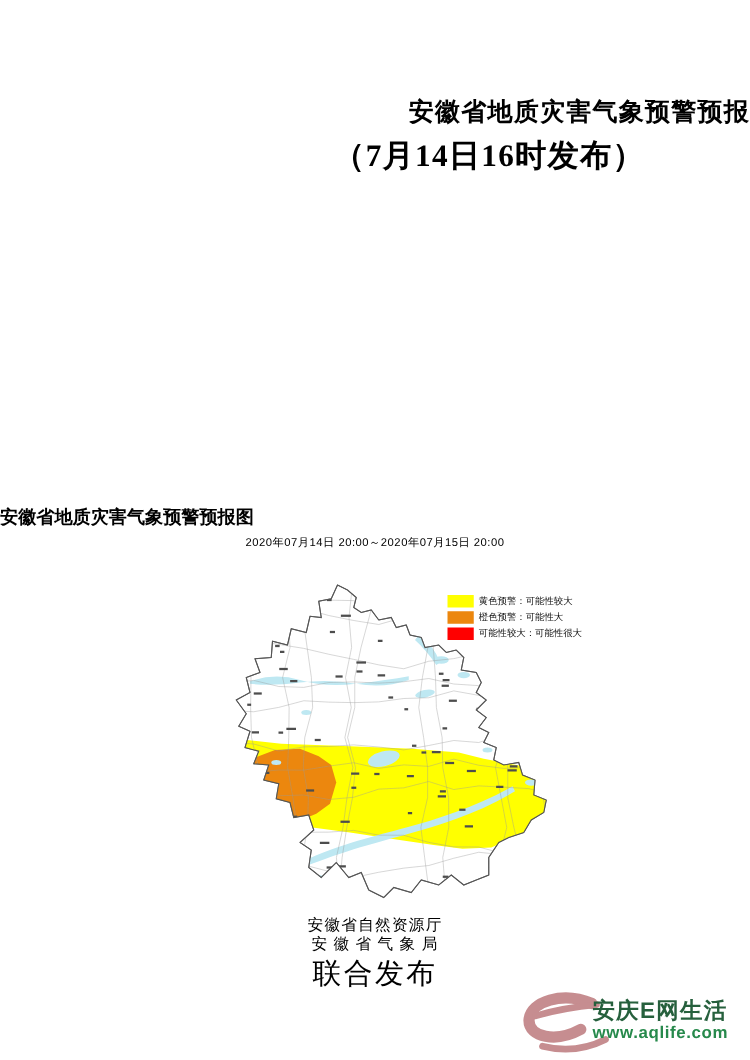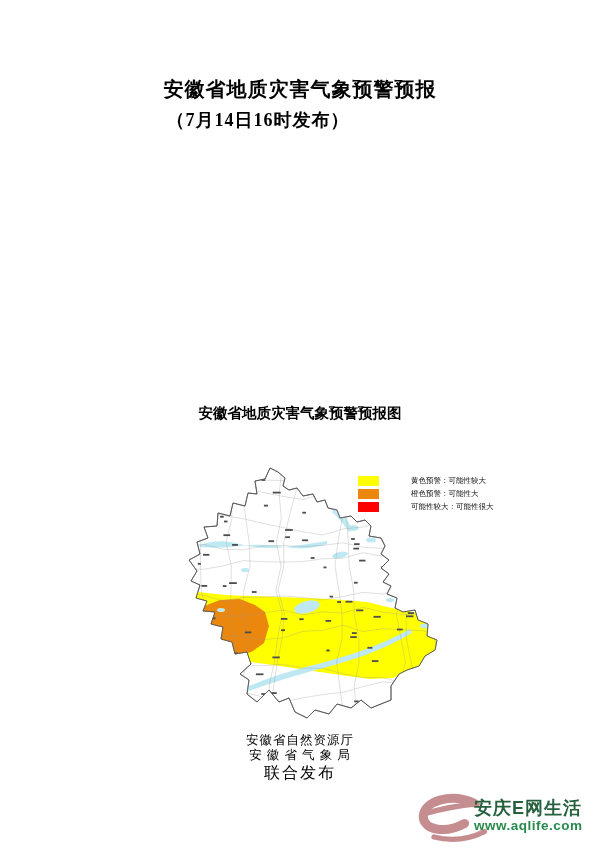--- a/index.html
+++ b/index.html
@@ -1,63 +1,64 @@
 <!DOCTYPE html>
 <html><head>
 <meta charset="utf-8">
 <style>
   html,body{margin:0;padding:0;background:#ffffff;}
   .page{position:relative;width:600px;height:848px;background:#ffffff;overflow:hidden;
         font-family:"Liberation Serif","DejaVu Serif",serif;color:#000;}
 
-  .doc-title{position:absolute;top:76px;left:0;width:600px;text-align:center;
+  .doc-title{position:absolute;top:76px;left:0;width:600px;text-align:right;
              font-size:20px;font-weight:bold;letter-spacing:1px;}
-  .doc-subtitle{position:absolute;top:108px;left:0;width:516px;text-align:center;
-                font-size:18px;font-weight:bold;letter-spacing:1px;}
+  .doc-subtitle{position:absolute;top:108px;left:0;width:516px;text-align:right;
+                font-size:25px;font-weight:bold;letter-spacing:1px;}
 
   .body-text{position:absolute;top:137px;left:92px;width:416px;}
   .body-text p{margin:0;font-size:14.6px;line-height:33px;text-align:justify;
                letter-spacing:0.2px;}
   .body-text p.indent{text-indent:2em;}
 
-  .map-title{position:absolute;top:404px;left:0;width:600px;text-align:center;
+  .map-title{position:absolute;top:404px;left:0;width:600px;text-align:left;
              font-size:14.5px;font-weight:bold;font-family:"Liberation Sans","DejaVu Sans",sans-serif;}
   .map-date{position:absolute;top:428px;left:0;width:600px;text-align:center;
             font-size:9px;letter-spacing:0.4px;font-family:"Liberation Sans","DejaVu Sans",sans-serif;}
 
   .map-canvas{position:absolute;top:450px;left:185px;width:260px;height:285px;}
 
   .legend{position:absolute;top:474px;left:358px;font-family:"Liberation Sans","DejaVu Sans",sans-serif;}
-  .legend-row{display:flex;align-items:center;height:13px;gap:28px;}
+  .legend-row{display:flex;align-items:center;height:13px;}
   .legend-swatch{width:21px;height:10px;margin-right:4px;flex:0 0 auto;}
   .legend-label{font-size:7.5px;color:#111;white-space:nowrap;}
 
   .issuer{position:absolute;top:733px;left:0;width:600px;display:flex;
           justify-content:center;align-items:center;flex-direction:column;}
   .issuer-col{text-align:center;}
   .issuer-line1{font-size:12.5px;letter-spacing:1px;line-height:15px;}
   .issuer-line2{font-size:12.5px;letter-spacing:1px;line-height:15px;}
-  .joint-release{font-size:16px;letter-spacing:2px;}
+  .joint-release{font-size:23px;letter-spacing:2px;}
 
   .watermark{position:absolute;top:792px;left:416px;width:180px;height:54px;opacity:0.92;}
   .wm-logo{position:absolute;left:0;top:0;}
   .wm-text{position:absolute;left:58px;top:6px;font-family:"Liberation Sans","DejaVu Sans",sans-serif;}
   .wm-name{font-size:18px;font-weight:bold;letter-spacing:1px;line-height:20px;}
   .wm-url{font-size:13.5px;font-weight:bold;letter-spacing:0.5px;line-height:16px;}
 </style>
 </head>
 <body>
 
 <div class="page">
 
   <div class="doc-title">安徽省地质灾害气象预警预报</div>
   <div class="doc-subtitle">（7月14日16时发布）</div>
 
 
   <div class="map-title">安徽省地质灾害气象预警预报图</div>
+  <div class="map-date">2020年07月14日 20:00～2020年07月15日 20:00</div>
 
   <div class="map-canvas">
     <svg id="anhui-map" width="260" height="285" viewBox="0 0 260 285">
       <defs>
         <clipPath id="anhui-clip">
           <path d="M85,18 L93,22 L100,28 L98,36 L104,40 L112,38 L118,46 L128,44 L132,52 L140,50 L143,58 L152,60 L155,68 L166,66 L172,72 L180,70 L186,76 L184,86 L196,88 L200,96 L196,104 L204,110 L196,118 L204,124 L198,132 L206,136 L202,144 L212,148 L210,158 L218,162 L230,160 L233,170 L243,174 L242,186 L252,190 L250,200 L240,206 L234,216 L222,220 L214,224 L206,236 L206,250 L196,254 L186,258 L176,250 L166,258 L152,254 L144,264 L130,260 L122,268 L110,262 L104,248 L94,252 L84,240 L72,252 L62,244 L64,230 L55,224 L66,214 L62,202 L50,204 L47,192 L36,189 L38,177 L26,174 L30,162 L18,161 L22,151 L11,148 L15,135 L6,131 L12,121 L4,110 L15,104 L12,92 L23,88 L19,77 L32,76 L33,63 L45,66 L48,53 L60,56 L63,43 L72,44 L70,31 L80,29 Z"></path>
         </clipPath>
       </defs>
 
       <path id="province-base" d="M85,18 L93,22 L100,28 L98,36 L104,40 L112,38 L118,46 L128,44 L132,52 L140,50 L143,58 L152,60 L155,68 L166,66 L172,72 L180,70 L186,76 L184,86 L196,88 L200,96 L196,104 L204,110 L196,118 L204,124 L198,132 L206,136 L202,144 L212,148 L210,158 L218,162 L230,160 L233,170 L243,174 L242,186 L252,190 L250,200 L240,206 L234,216 L222,220 L214,224 L206,236 L206,250 L196,254 L186,258 L176,250 L166,258 L152,254 L144,264 L130,260 L122,268 L110,262 L104,248 L94,252 L84,240 L72,252 L62,244 L64,230 L55,224 L66,214 L62,202 L50,204 L47,192 L36,189 L38,177 L26,174 L30,162 L18,161 L22,151 L11,148 L15,135 L6,131 L12,121 L4,110 L15,104 L12,92 L23,88 L19,77 L32,76 L33,63 L45,66 L48,53 L60,56 L63,43 L72,44 L70,31 L80,29 Z" fill="#ffffff" stroke="#777" stroke-width="0.8"></path>

